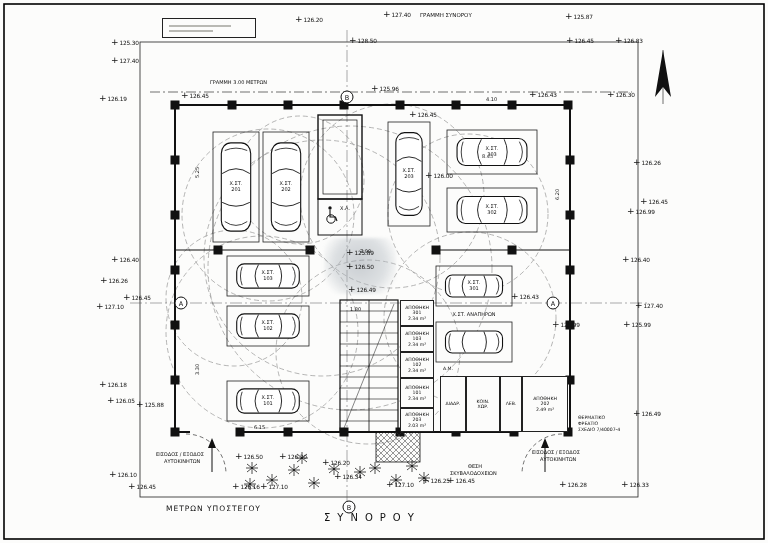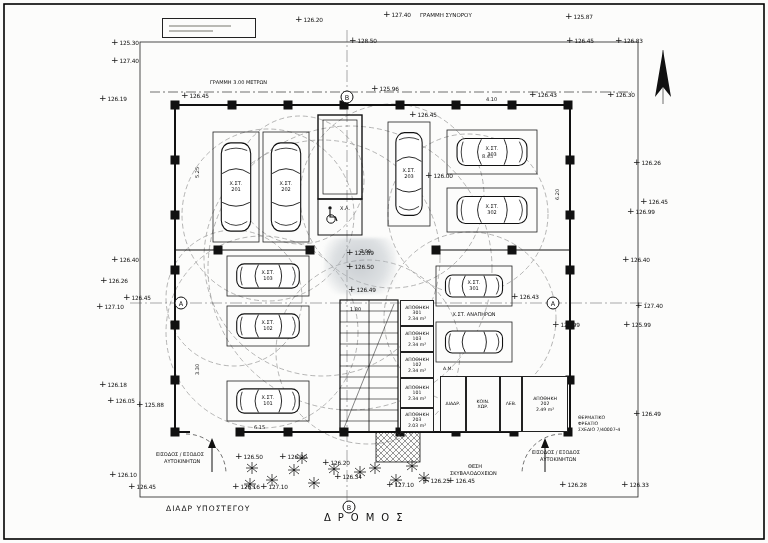--- a/index.html
+++ b/index.html
@@ -222,22 +222,22 @@
 
   <div id="watermark"></div>
 
   <div id="title-block">
     <div class="bar" style="width:78%"></div>
     <div class="bar" style="width:55%"></div>
   </div>
 
   <div class="label" style="left:420px;top:12px;font-size:5.5px;z-index:3">ΓΡΑΜΜΗ ΣΥΝΟΡΟΥ</div>
   <div class="label" style="left:210px;top:79px;font-size:5px;z-index:3">ΓΡΑΜΜΗ 3.00 ΜΕΤΡΩΝ</div>
-  <div class="label" style="left:166px;top:504px;font-size:7.5px;letter-spacing:1px;z-index:3">ΔΙΑΔΡ ΥΠΟΣΤΕΓΟΥ</div>
-  <div class="label" style="left:324px;top:512px;font-size:10px;letter-spacing:7px;z-index:3">ΔΡΟΜΟΣ</div>
+  <div class="label" style="left:166px;top:504px;font-size:7.5px;letter-spacing:1px;z-index:3">ΜΕΤΡΩΝ ΥΠΟΣΤΕΓΟΥ</div>
+  <div class="label" style="left:324px;top:512px;font-size:10px;letter-spacing:7px;z-index:3">ΣΥΝΟΡΟΥ</div>
 
   <div class="label" style="left:156px;top:451px;font-size:5px;z-index:3">ΕΙΣΟΔΟΣ / ΕΞΟΔΟΣ</div>
   <div class="label" style="left:164px;top:458px;font-size:5px;z-index:3">ΑΥΤΟΚΙΝΗΤΩΝ</div>
   <div class="label" style="left:532px;top:449px;font-size:5px;z-index:3">ΕΙΣΟΔΟΣ / ΕΞΟΔΟΣ</div>
   <div class="label" style="left:540px;top:456px;font-size:5px;z-index:3">ΑΥΤΟΚΙΝΗΤΩΝ</div>
 
   <div class="label" style="left:468px;top:463px;font-size:5px;z-index:3">ΘΕΣΗ</div>
   <div class="label" style="left:450px;top:470px;font-size:5px;z-index:3">ΣΚΥΒΑΛΟΔΟΧΕΙΩΝ</div>
 
   <div class="label" style="left:578px;top:415px;font-size:4.6px;z-index:3">ΘΕΡΜΑΤΙΚΟ</div>

